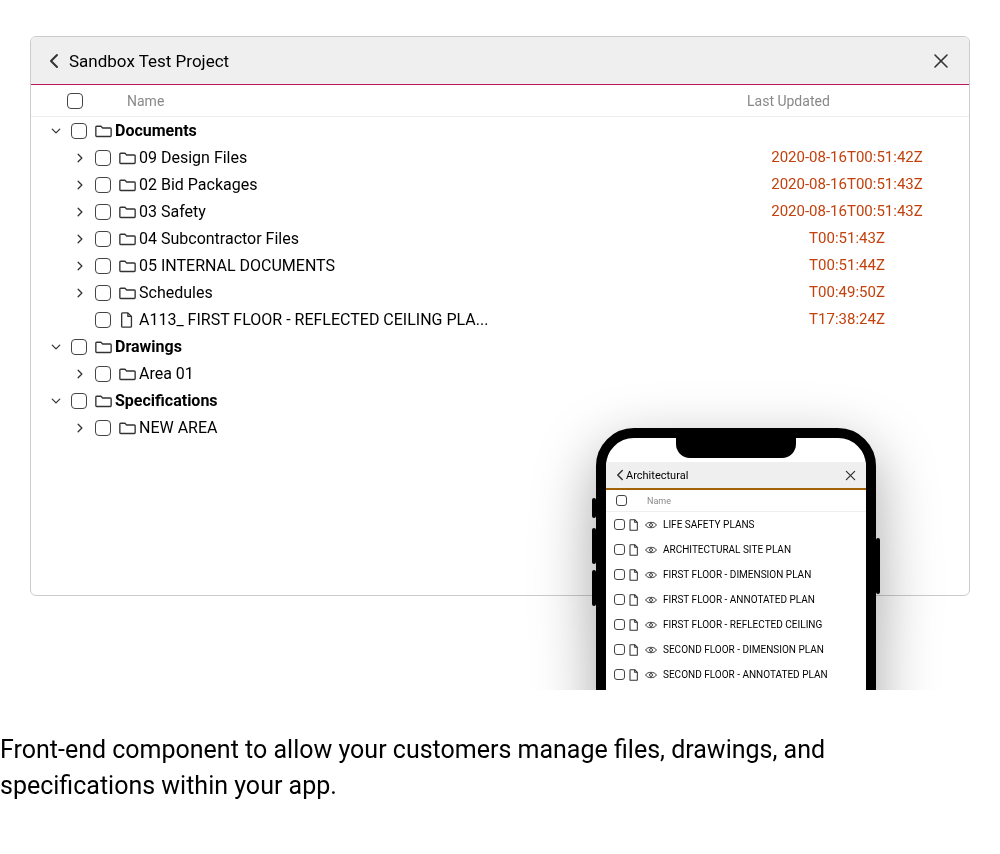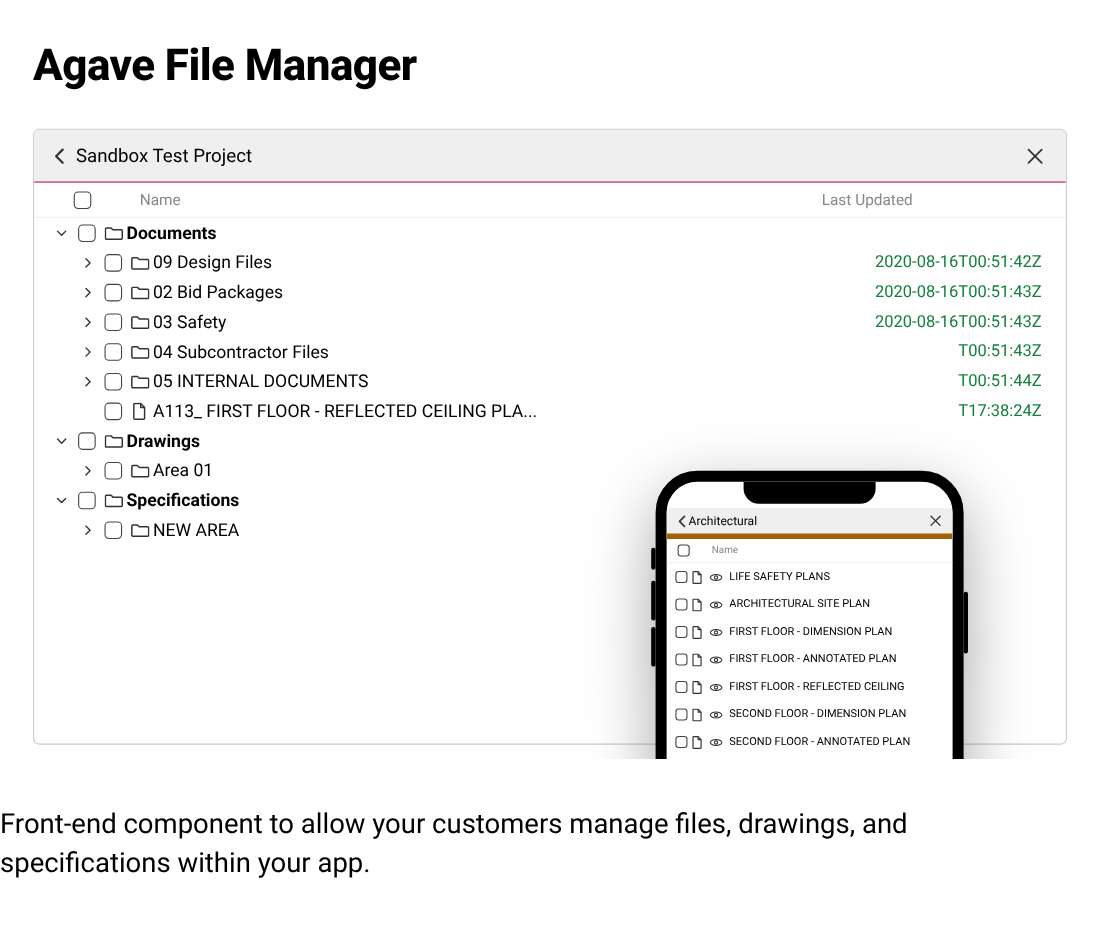--- a/index.html
+++ b/index.html
@@ -96,22 +96,22 @@
   .icon-cell { width: 24px; display: flex; align-items: center; justify-content: center; }
   .name-cell {
     flex: 1;
     white-space: nowrap;
     overflow: hidden;
     text-overflow: ellipsis;
     padding-right: 8px;
   }
   .updated-cell {
     width: 200px;
-    text-align: right;
-    color: #15803d;
+    text-align: center;
+    color: #c2410c;
     font-size: 15px;
     white-space: nowrap;
   }
   .indent0 { padding-left: 14px; font-weight: bold; }
   .indent1 { padding-left: 38px; }
   svg { display: block; }
   .desc {
     margin-top: 42px;
     font-size: 25px;
     line-height: 1.45;
@@ -160,21 +160,21 @@
     position: absolute;
     top: 24px; left: 0; right: 0; bottom: 0;
     display: flex; flex-direction: column;
   }
   .phone-header {
     display: flex;
     align-items: center;
     height: 28px;
     padding: 0 10px;
     background: #efefef;
-    border-bottom: 5px solid #a16207;
+    border-bottom: 2px solid #a16207;
     font-size: 11px;
   }
   .phone-header .title { margin-left: 2px; }
   .phone-header .close { margin-left: auto; cursor: pointer; }
   .phone-cols {
     display: flex;
     align-items: center;
     height: 22px;
     padding: 0 10px;
     font-size: 9px;
@@ -223,21 +223,20 @@
     height: 200px;
     background: #fff;
     z-index: 10;
   }
 </style>
 </head>
 <body>
 
 <div class="page">
 
-  <h1 class="page-title">Agave File Manager</h1>
 
   <div class="window">
     <div class="window-header">
       <span class="back-chevron">
         <svg width="12" height="16" viewBox="0 0 10 16" fill="none" stroke="#333" stroke-width="2" stroke-linecap="round" stroke-linejoin="round">
             <polyline points="8,2 2,8 8,14"></polyline>
           </svg>
       </span>
       <span class="window-title">Sandbox Test Project</span>
       <span class="close-btn">
@@ -351,20 +350,37 @@
           </span>
           <span class="icon-cell">
             <svg width="17" height="15" viewBox="0 0 20 16" fill="none" stroke="#333" stroke-width="1.6" stroke-linejoin="round">
               <path d="M2 3 h5 l2 2 h9 a1 1 0 0 1 1 1 v8 a1 1 0 0 1 -1 1 H2 a1 1 0 0 1 -1 -1 V4 a1 1 0 0 1 1 -1 z"></path>
             </svg>
           </span>
           <span class="name-cell">05 INTERNAL DOCUMENTS</span>
           <span class="updated-cell">T00:51:44Z</span>
         </div>
         <div class="row indent1">
+          <span class="chevron-cell">
+            <svg width="8" height="10" viewBox="0 0 10 16" fill="none" stroke="#333" stroke-width="2" stroke-linecap="round" stroke-linejoin="round">
+              <polyline points="2,2 8,8 2,14"></polyline>
+            </svg>
+          </span>
+          <span class="cb-cell">
+            <span class="cb"></span>
+          </span>
+          <span class="icon-cell">
+            <svg width="17" height="15" viewBox="0 0 20 16" fill="none" stroke="#333" stroke-width="1.6" stroke-linejoin="round">
+              <path d="M2 3 h5 l2 2 h9 a1 1 0 0 1 1 1 v8 a1 1 0 0 1 -1 1 H2 a1 1 0 0 1 -1 -1 V4 a1 1 0 0 1 1 -1 z"></path>
+            </svg>
+          </span>
+          <span class="name-cell">Schedules</span>
+          <span class="updated-cell">T00:49:50Z</span>
+        </div>
+        <div class="row indent1">
           <span class="chevron-cell"></span>
           <span class="cb-cell">
             <span class="cb"></span>
           </span>
           <span class="icon-cell">
             <svg width="14" height="16" viewBox="0 0 14 18" fill="none" stroke="#333" stroke-width="1.5" stroke-linejoin="round">
               <path d="M2 1 h6 l4 4 v11 a1 1 0 0 1 -1 1 H2 a1 1 0 0 1 -1 -1 V2 a1 1 0 0 1 1 -1 z"></path>
               <polyline points="8,1 8,5 12,5"></polyline>
             </svg>
           </span>

